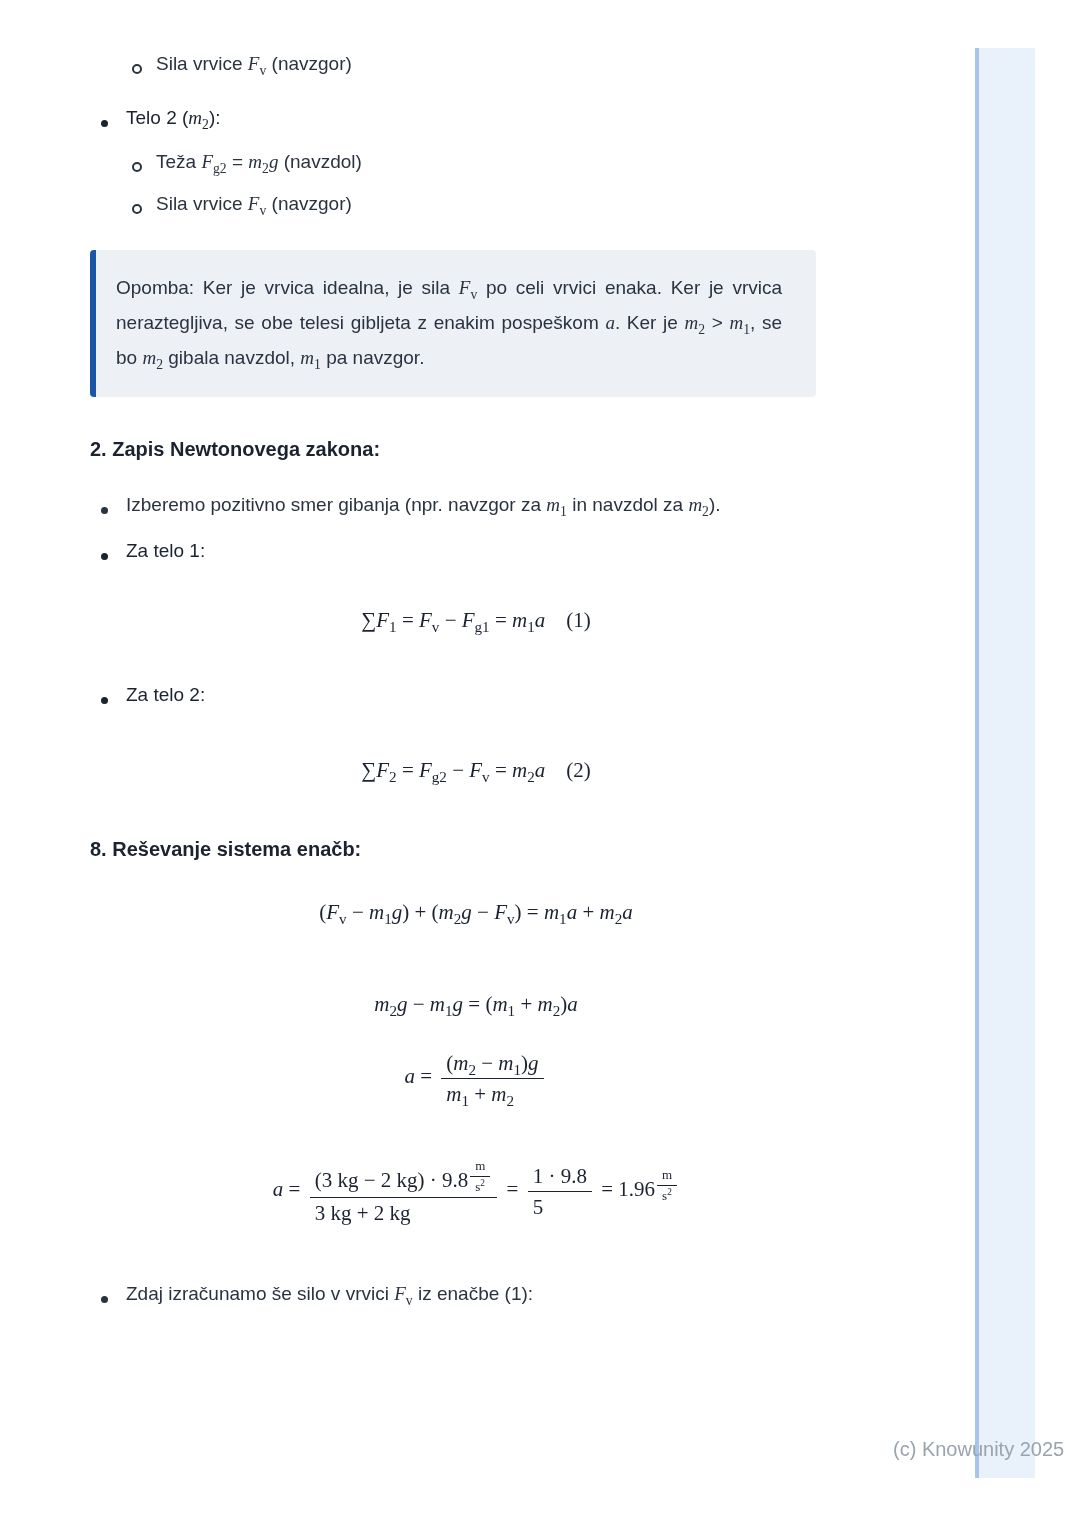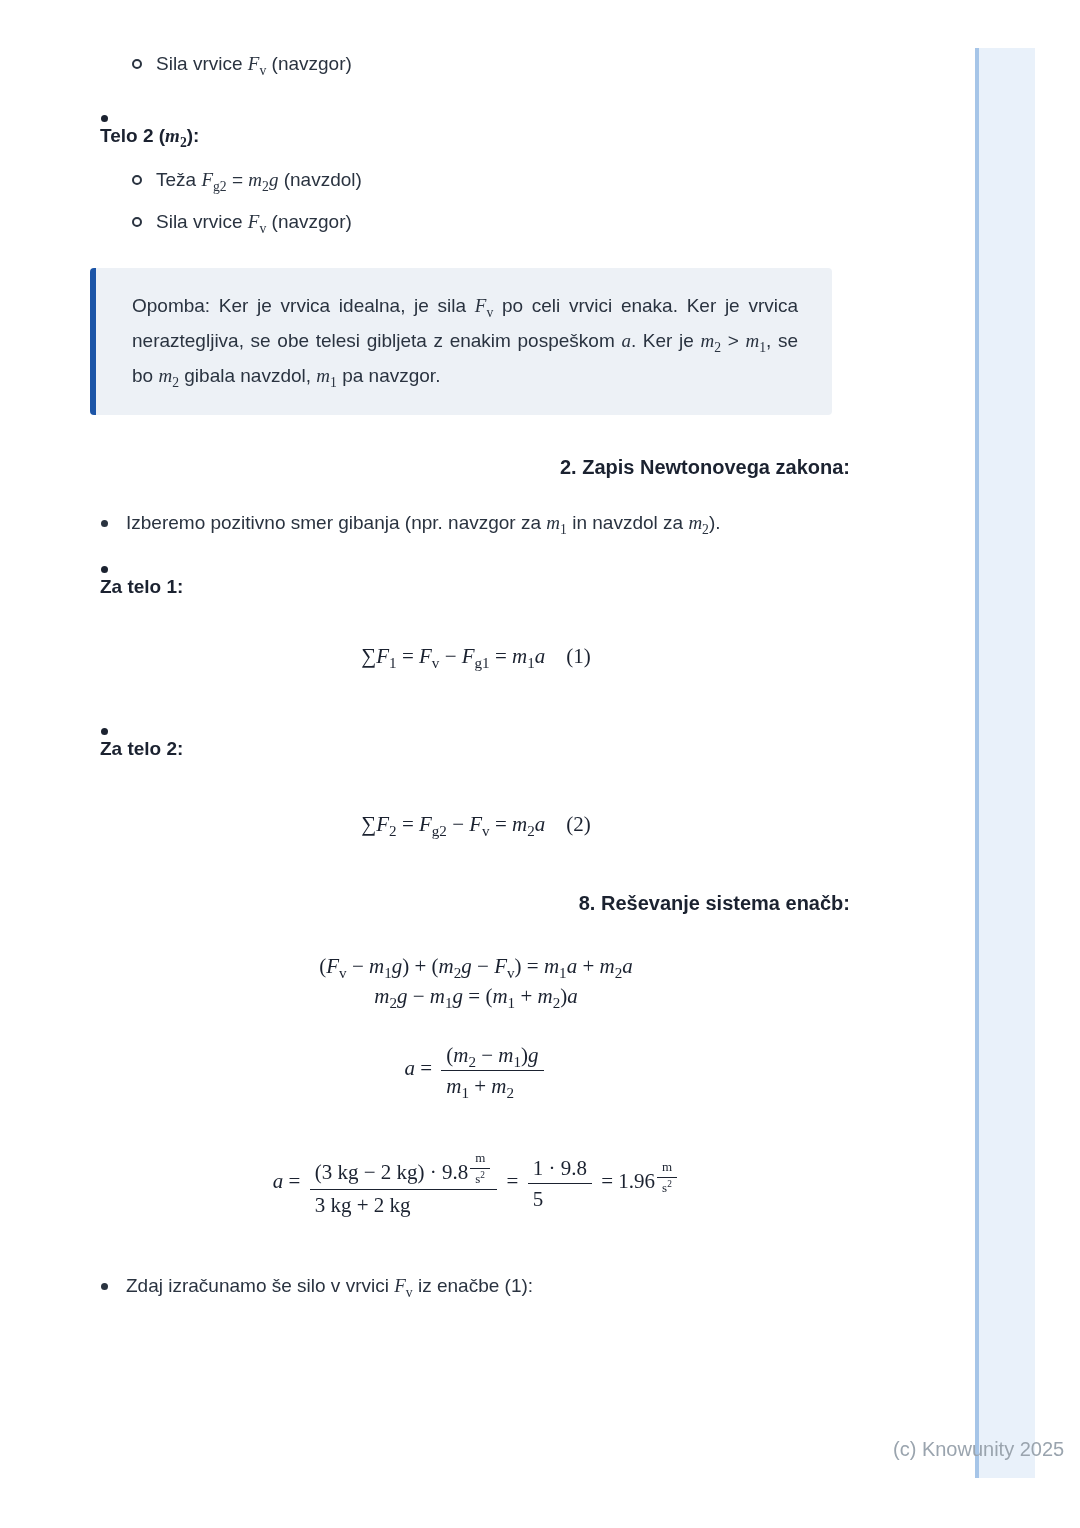--- a/index.html
+++ b/index.html
@@ -4,34 +4,34 @@
 <style>
   html,body{margin:0;padding:0;}
   body{
     width:1080px;height:1528px;position:relative;overflow:hidden;
     background:#ffffff;
     font-family:"Liberation Sans","DejaVu Sans",sans-serif;
     color:var(--text-color,#2a3340);
   }
   .page{position:absolute;inset:0;}
   .content{position:absolute;left:90px;top:50px;width:772px;}
-  .li{display:flex;align-items:flex-start;font-size:19px;line-height:28px;}
+  .li{display:flex;align-items:center;font-size:19px;line-height:28px;}
   .li .dot{flex:none;width:7px;height:7px;border-radius:50%;background:currentColor;margin:11px 18px 0 1px;}
   .li .circ{flex:none;width:6px;height:6px;border:2px solid currentColor;border-radius:50%;margin:9px 14px 0 0;}
   .li2{padding-left:42px;}
   .li1{padding-left:10px;}
-  .bold{font-weight:700;color:var(--heading-color,#1b2230);flex-direction:column;}
+  .bold{font-weight:400;color:var(--heading-color,#1b2230);}
   .multiline{line-height:34px;}
-  .heading{font-size:20px;font-weight:700;color:var(--heading-color,#1b2230);margin:12px;line-height:28px;text-align:right;}
+  .heading{font-size:20px;font-weight:700;color:var(--heading-color,#1b2230);margin:0;line-height:28px;}
   .note{
     background:var(--note-bg,#edf1f6);
     border-left:6px solid var(--note-border,#1c55a7);
     border-radius:4px;
     width:666px;
-    padding:20px 34px 22px 36px;
+    padding:20px 34px 22px 20px;
   }
   .note-text{margin:0;font-size:19px;line-height:35px;text-align:justify;}
   .mi{font-family:"Liberation Serif","DejaVu Serif",serif;font-style:italic;}
   sub{font-family:"Liberation Serif","DejaVu Serif",serif;font-size:0.72em;line-height:0;}
   sup{font-size:0.72em;line-height:0;}
   .eq{
     text-align:center;font-size:21px;line-height:30px;
     font-family:"Liberation Serif","DejaVu Serif",serif;
     color:var(--heading-color,#1f2633);
   }
@@ -99,21 +99,21 @@
       <span>Za telo 2:</span>
     </div>
 
     <div class="eq" style="margin-top:46px">∑<i class="mi">F</i><sub>2</sub> = <i class="mi">F</i><sub>g2</sub> − <i class="mi">F</i><sub>v</sub> = <i class="mi">m</i><sub>2</sub><i class="mi">a</i>  (2)</div>
 
     <h3 class="heading" style="margin-top:50px">8. Reševanje sistema enačb:</h3>
 
 
     <div class="eq" style="margin-top:34px">(<i class="mi">F</i><sub>v</sub> − <i class="mi">m</i><sub>1</sub><i class="mi">g</i>) + (<i class="mi">m</i><sub>2</sub><i class="mi">g</i> − <i class="mi">F</i><sub>v</sub>) = <i class="mi">m</i><sub>1</sub><i class="mi">a</i> + <i class="mi">m</i><sub>2</sub><i class="mi">a</i></div>
 
-    <div class="eq" style=""><i class="mi">m</i><sub>2</sub><i class="mi">g</i> − <i class="mi">m</i><sub>1</sub><i class="mi">g</i> = (<i class="mi">m</i><sub>1</sub> + <i class="mi">m</i><sub>2</sub>)<i class="mi">a</i></div>
+    <div class="eq" style="margin-top:62px"><i class="mi">m</i><sub>2</sub><i class="mi">g</i> − <i class="mi">m</i><sub>1</sub><i class="mi">g</i> = (<i class="mi">m</i><sub>1</sub> + <i class="mi">m</i><sub>2</sub>)<i class="mi">a</i></div>
 
 
     <div class="eq" style="margin-top:30px"><i class="mi">a</i> = <span class="frac"><span class="num">(<i class="mi">m</i><sub>2</sub> − <i class="mi">m</i><sub>1</sub>)<i class="mi">g</i></span><span class="den"><i class="mi">m</i><sub>1</sub> + <i class="mi">m</i><sub>2</sub></span></span></div>
 
     <div class="eq" style="margin-top:48px"><i class="mi">a</i> = <span class="frac"><span class="num">(3 kg − 2 kg) · 9.8<span class="frac small"><span class="num">m</span><span class="den">s<sup>2</sup></span></span></span><span class="den">3 kg + 2 kg</span></span> = <span class="frac"><span class="num">1 · 9.8</span><span class="den">5</span></span> = 1.96<span class="frac small"><span class="num">m</span><span class="den">s<sup>2</sup></span></span></div>
 
     <div class="li li1" style="margin-top:54px">
       <span class="dot"></span>
       <span>Zdaj izračunamo še silo v vrvici <i class="mi">F</i><sub>v</sub> iz enačbe (1):</span>
     </div>

